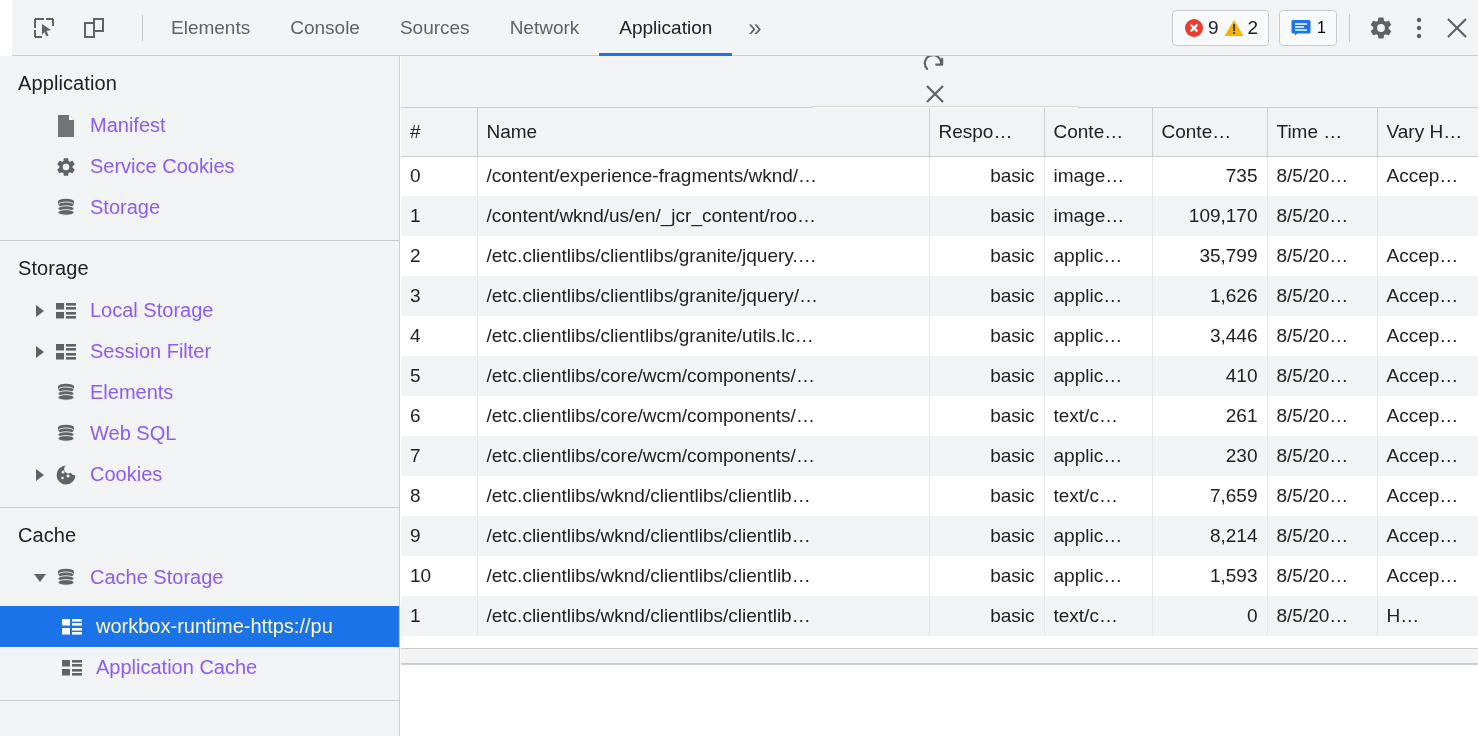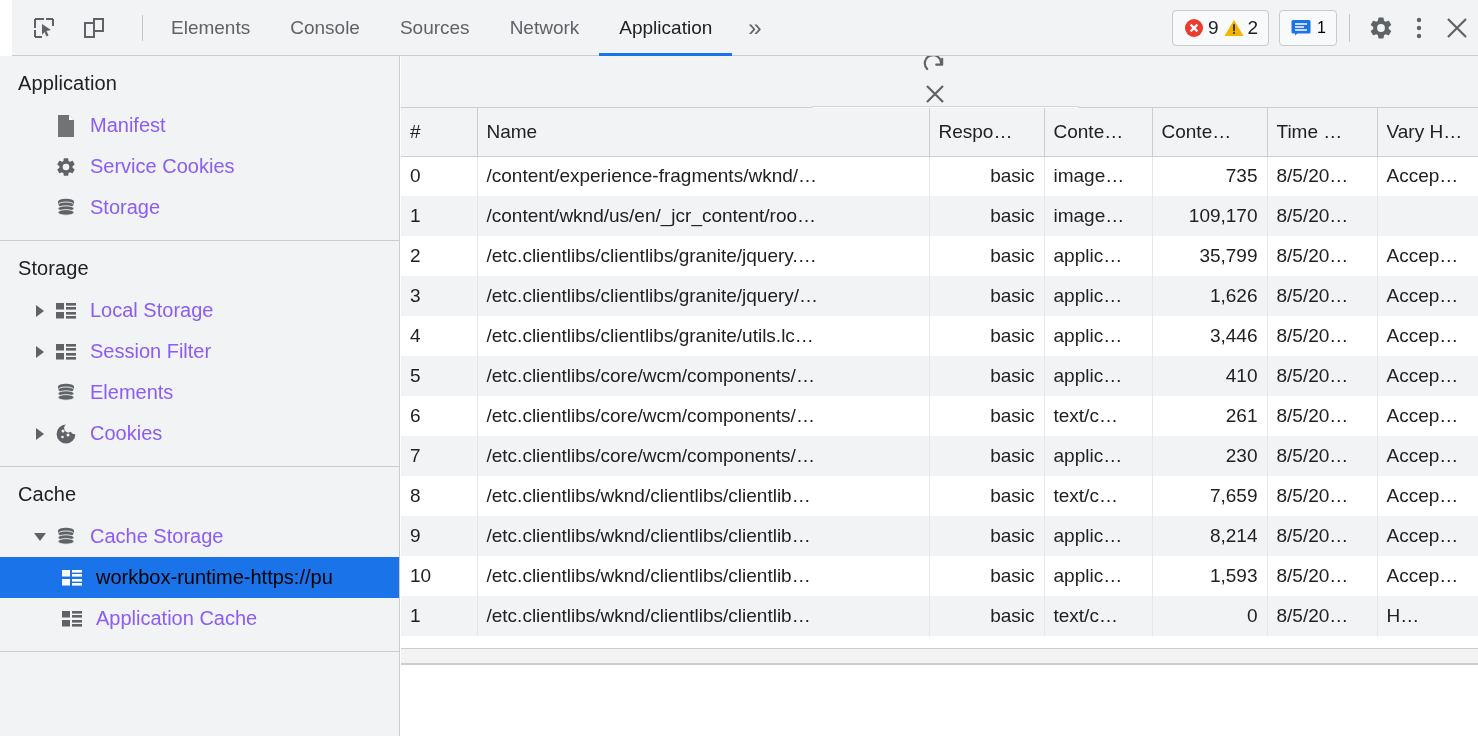--- a/index.html
+++ b/index.html
@@ -64,21 +64,21 @@
   .side-section { border-bottom: 1px solid #cdcdcd; padding: 10px 0 12px 0; }
   .side-title {
     font-size: 20px; color: #202124; padding: 6px 0 10px 18px; letter-spacing: 0.1px;
   }
   .tree-row {
     display: flex; align-items: center; height: 41px; padding-left: 18px;
     cursor: pointer; font-size: 20px; color: #8b5cf6; white-space: nowrap;
   }
   .tree-row.indent1 { padding-left: 30px; }
   .tree-row.indent2 { padding-left: 58px; }
-  .tree-row.selected { background: #1a73e8; color: #000000; }
+  .tree-row.selected { background: #1a73e8; color: #fef9c3; margin-top: 8px; }
   .arrow {
     width: 20px; min-width: 20px; display: flex; align-items: center; justify-content: center;
     margin-right: 2px;
   }
   .arrow.spacer { visibility: hidden; }
   .tri-right {
     width: 0; height: 0; border-left: 8px solid #5f6368;
     border-top: 6px solid transparent; border-bottom: 6px solid transparent;
   }
   .tri-down {
@@ -307,20 +307,33 @@
             <ellipse cx="11" cy="4.5" rx="8" ry="2.8" fill="#5f6368"></ellipse>
             <rect x="3" y="4.5" width="16" height="3.2" fill="#5f6368"></rect>
             <ellipse cx="11" cy="7.8" rx="8" ry="2.8" fill="#5f6368" stroke="#f1f3f4" stroke-width="0.9"></ellipse>
             <ellipse cx="11" cy="11.6" rx="8" ry="2.8" fill="#5f6368" stroke="#f1f3f4" stroke-width="0.9"></ellipse>
             <ellipse cx="11" cy="15.4" rx="8" ry="2.8" fill="#5f6368" stroke="#f1f3f4" stroke-width="0.9"></ellipse>
           </svg>
         </span>
         <span class="t-label">Elements</span>
       </div>
 
+      <div class="tree-row indent1">
+        <span class="arrow spacer"></span>
+        <span class="t-icon">
+          <svg width="22" height="22" viewBox="0 0 22 22">
+            <ellipse cx="11" cy="4.5" rx="8" ry="2.8" fill="#5f6368"></ellipse>
+            <rect x="3" y="4.5" width="16" height="3.2" fill="#5f6368"></rect>
+            <ellipse cx="11" cy="7.8" rx="8" ry="2.8" fill="#5f6368" stroke="#f1f3f4" stroke-width="0.9"></ellipse>
+            <ellipse cx="11" cy="11.6" rx="8" ry="2.8" fill="#5f6368" stroke="#f1f3f4" stroke-width="0.9"></ellipse>
+            <ellipse cx="11" cy="15.4" rx="8" ry="2.8" fill="#5f6368" stroke="#f1f3f4" stroke-width="0.9"></ellipse>
+          </svg>
+        </span>
+        <span class="t-label">Web SQL</span>
+      </div>
 
       <div class="tree-row indent1">
         <span class="arrow">
             <span class="tri-right"></span>
           </span>
         <span class="t-icon">
           <svg width="22" height="22" viewBox="0 0 22 22">
             <path d="M11 1.6a9.4 9.4 0 109.4 9.4 4 4 0 01-4.6-2.2 4 4 0 01-4.8-7.2z" fill="#5f6368"></path>
             <circle cx="8" cy="8" r="1.5" fill="#f1f3f4"></circle>
             <circle cx="13" cy="12" r="1.5" fill="#f1f3f4"></circle>

